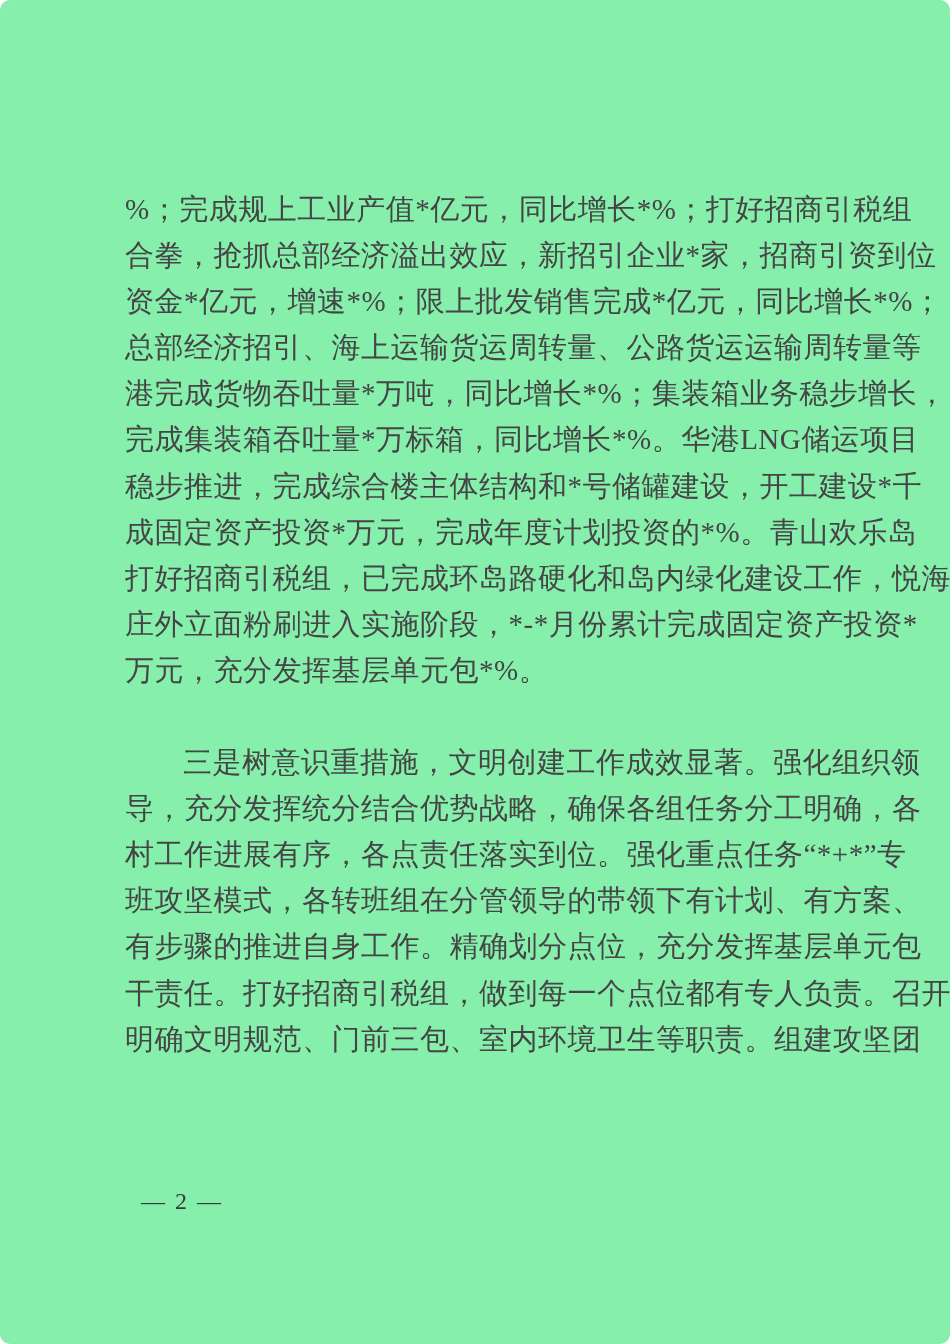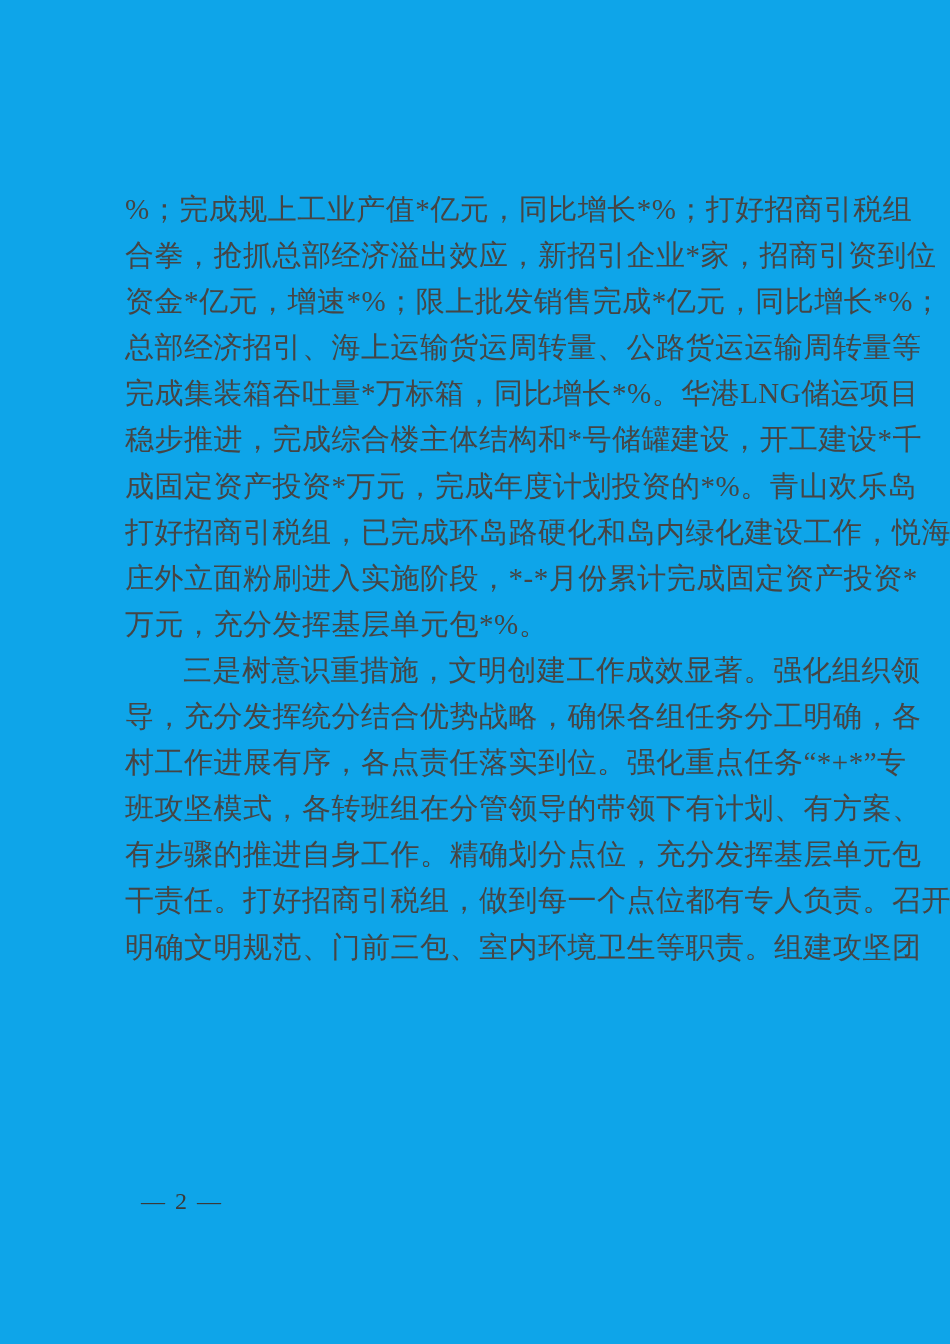--- a/index.html
+++ b/index.html
@@ -10,21 +10,22 @@
   body {
     width: 950px;
     height: 1344px;
     position: relative;
     overflow: hidden;
     font-family: "Liberation Serif", "DejaVu Serif", serif;
   }
   .page {
     position: absolute;
     inset: 0;
-    background: #0ea5e9;
+    background: #86efac;
+    border-radius: 10px;
   }
   .text-block {
     position: absolute;
     left: 125px;
     top: 186px;
     width: 730px;
     font-size: 29px;
     line-height: 46.1px;
     color: #454545;
     font-weight: 400;
@@ -35,20 +36,21 @@
     white-space: nowrap;
     text-align: justify;
     text-align-last: justify;
     text-justify: inter-character;
   }
   .line.last {
     text-align-last: left;
   }
   .line.indent {
     text-indent: 2em;
+    margin-top: 46px;
   }
   .page-footer {
     position: absolute;
     left: 141px;
     top: 1188px;
   }
   .page-number {
     font-size: 24px;
     color: #3a3a3a;
     letter-spacing: 2px;
@@ -58,20 +60,21 @@
 </head>
 <body>
 
 <div class="page">
 
   <main class="text-block" id="doc-body">
       <div class="line">%；完成规上工业产值*亿元，同比增长*%；打好招商引税组</div>
       <div class="line">合拳，抢抓总部经济溢出效应，新招引企业*家，招商引资到位</div>
       <div class="line">资金*亿元，增速*%；限上批发销售完成*亿元，同比增长*%；</div>
       <div class="line">总部经济招引、海上运输货运周转量、公路货运运输周转量等</div>
+      <div class="line">港完成货物吞吐量*万吨，同比增长*%；集装箱业务稳步增长，</div>
       <div class="line">完成集装箱吞吐量*万标箱，同比增长*%。华港LNG储运项目</div>
       <div class="line">稳步推进，完成综合楼主体结构和*号储罐建设，开工建设*千</div>
       <div class="line">成固定资产投资*万元，完成年度计划投资的*%。青山欢乐岛</div>
       <div class="line">打好招商引税组，已完成环岛路硬化和岛内绿化建设工作，悦海</div>
       <div class="line">庄外立面粉刷进入实施阶段，*-*月份累计完成固定资产投资*</div>
       <div class="line last">万元，充分发挥基层单元包*%。</div>
       <div class="line indent">三是树意识重措施，文明创建工作成效显著。强化组织领</div>
       <div class="line">导，充分发挥统分结合优势战略，确保各组任务分工明确，各</div>
       <div class="line">村工作进展有序，各点责任落实到位。强化重点任务“*+*”专</div>
       <div class="line">班攻坚模式，各转班组在分管领导的带领下有计划、有方案、</div>

